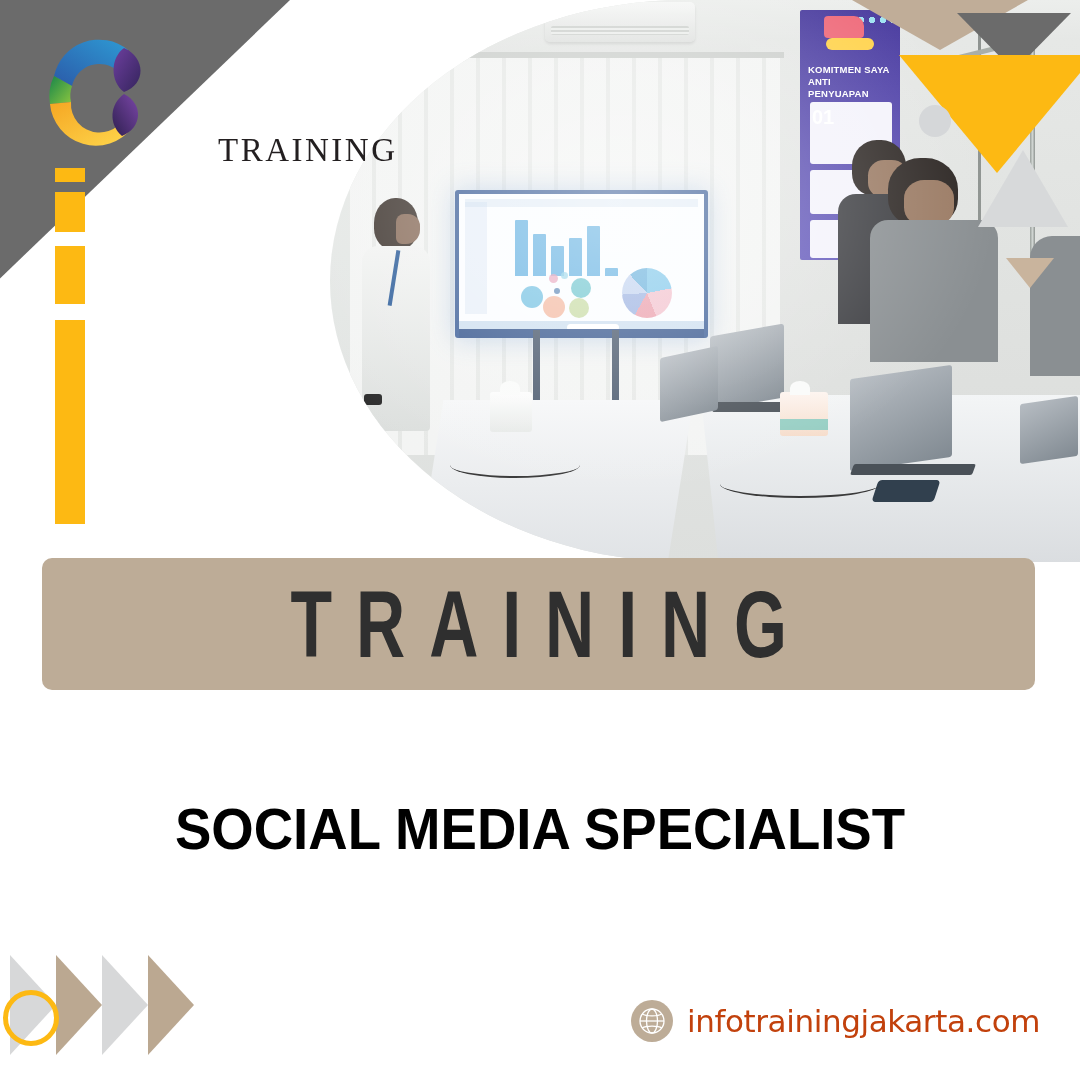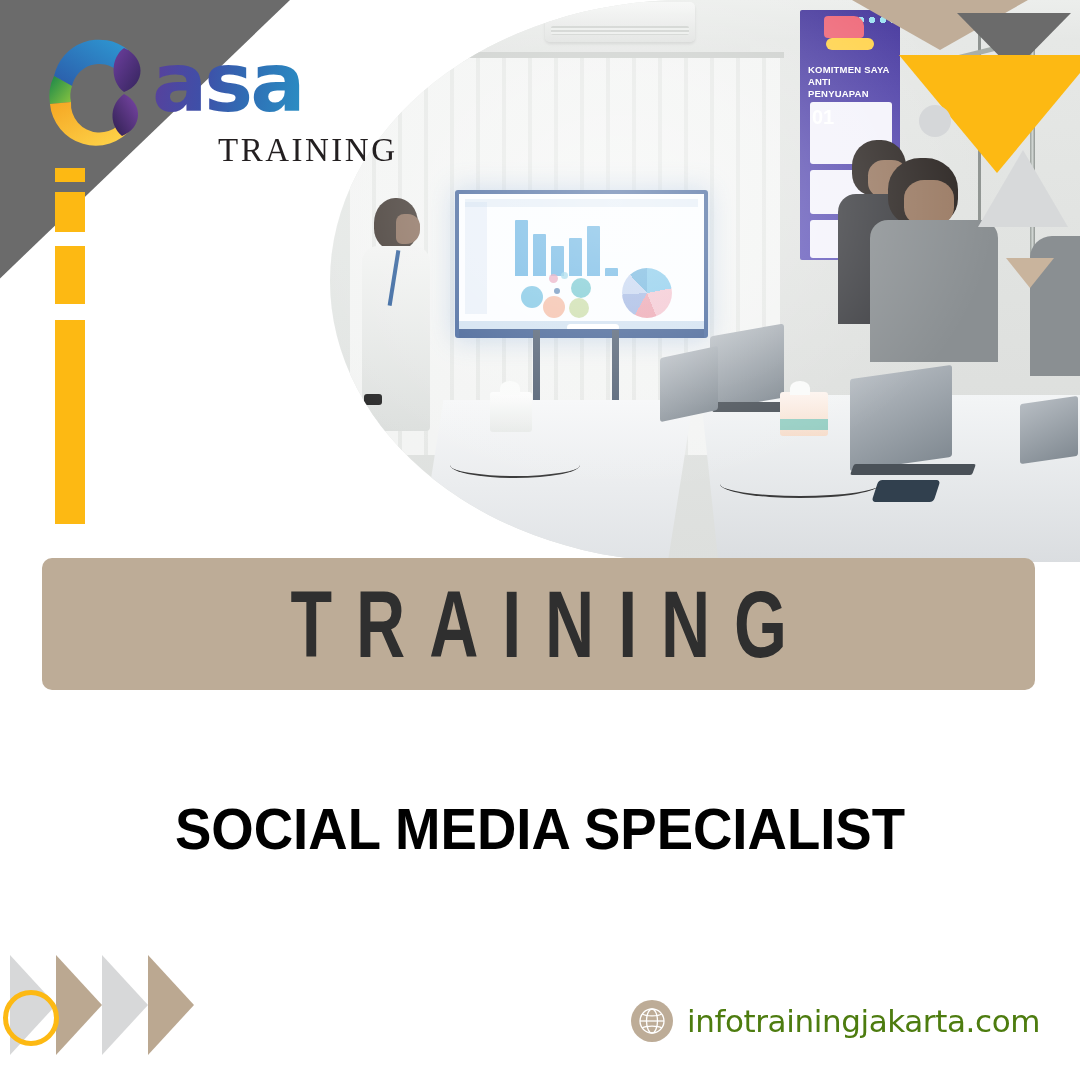--- a/index.html
+++ b/index.html
@@ -239,21 +239,21 @@
   .chev.tan  { border-left:46px solid #bba891; }
   .ring-yellow {
     position:absolute; left:3px; top:990px; width:46px; height:46px;
     border:5px solid #fdb913; border-radius:50%; z-index:5; background:transparent;
   }
 
   
   .site { position:absolute; right:40px; top:1000px; display:flex; align-items:center; gap:14px; z-index:5; }
   .globe { width:42px; height:42px; border-radius:50%; background:#bdac97; position:relative; flex:0 0 auto; }
   .globe svg { position:absolute; left:7px; top:7px; }
-  .site-url { font-family:"DejaVu Sans", sans-serif; font-size:31px; color:#4d7c0f; letter-spacing:-.4px; }
+  .site-url { font-family:"DejaVu Sans", sans-serif; font-size:31px; color:#c2410c; letter-spacing:-.4px; }
 </style>
 </head>
 <body>
 
 <div id="poster">
 
   <div class="photo-wrap">
     <div class="photo">
       <div class="ph-ceiling"></div>
       <div class="ph-ac"></div>
@@ -405,21 +405,20 @@
         <path d="M22 52 L40 62 A28 28 0 0 0 39 78 L18 80 A46 46 0 0 1 22 52 Z" fill="url(#gGreen)"></path>
 
         <path d="M18 80 L39 78 A28 28 0 0 0 96 82 L100 104 A46 46 0 0 1 18 80 Z" fill="url(#gYellow)"></path>
 
         <path d="M96 26 C112 38 110 58 94 66 C84 56 82 40 86 47 Z" fill="url(#gPur1)"></path>
         <path d="M92 24 C114 34 114 60 92 68 C78 58 78 34 92 24 Z" fill="url(#gPur1)"></path>
 
         <path d="M92 70 C112 80 110 104 90 112 C76 100 78 80 92 70 Z" fill="url(#gPur2)"></path>
       </svg>
     </div>
-    <div class="logo-type">asa</div>
     <div class="logo-sub">TRAINING</div>
   </div>
 
   <div class="training-bar">
     <span class="training-text">TRAINING</span>
   </div>
 
   <div class="subtitle">SOCIAL MEDIA SPECIALIST</div>
 
   <div class="chev-group">

